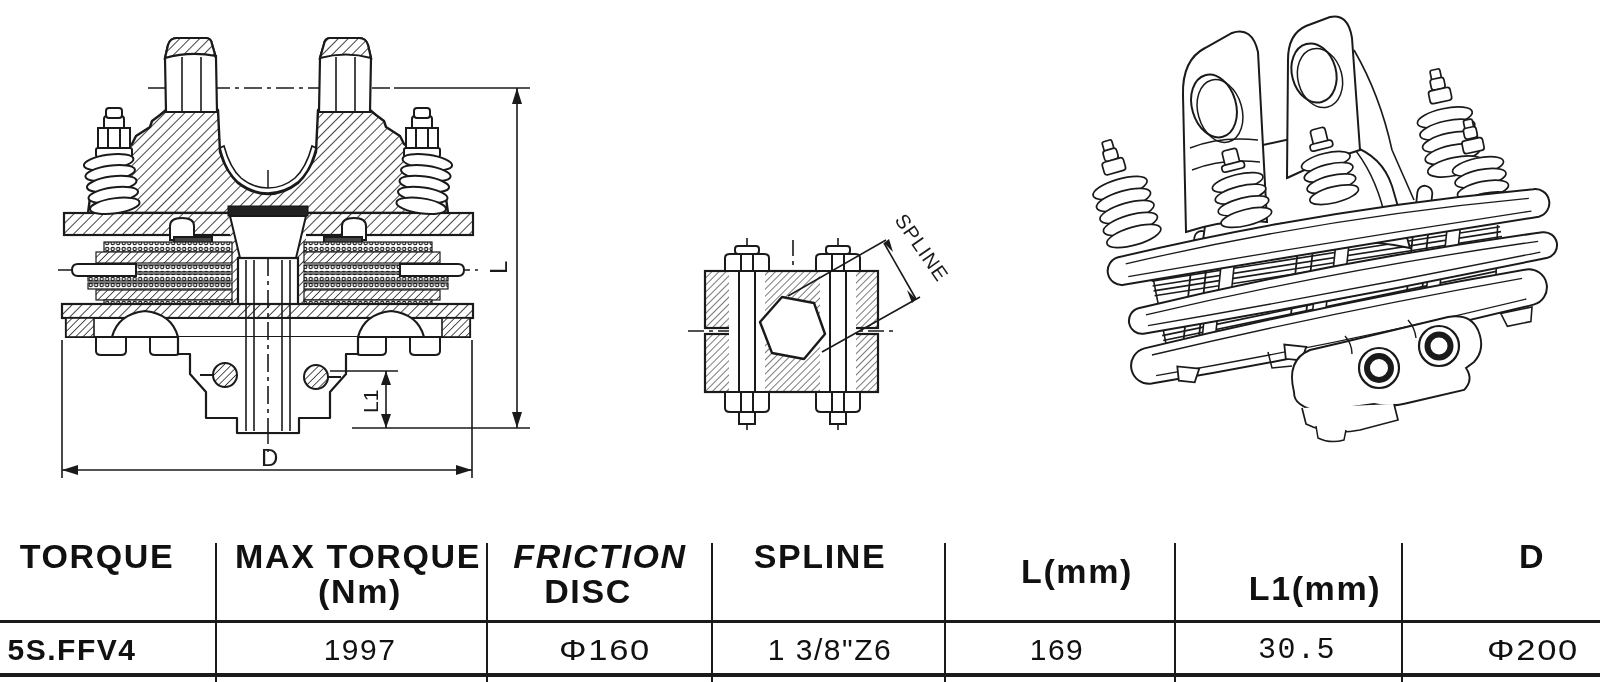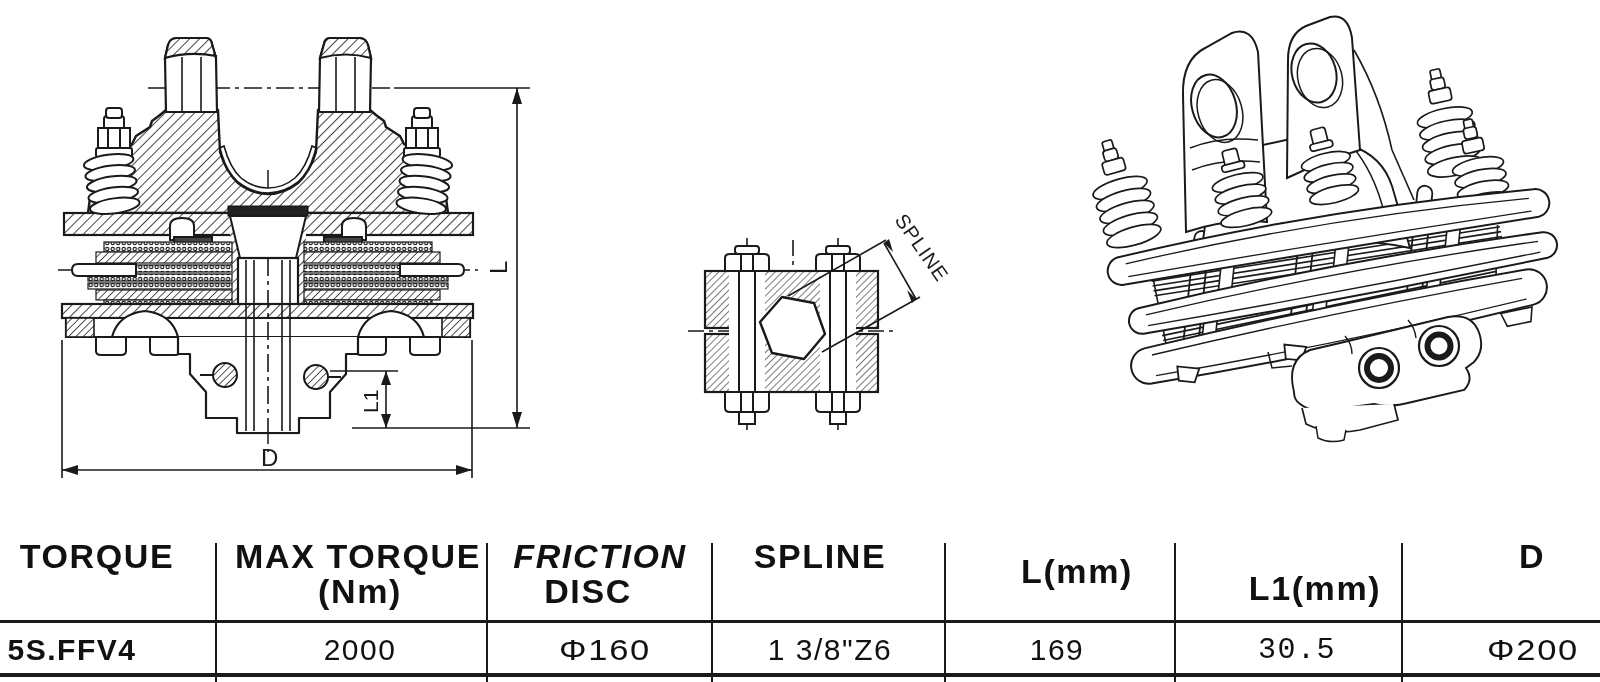--- a/index.html
+++ b/index.html
@@ -341,18 +341,18 @@
 <div class="hc" style="left:358px;top:539px;">MAX TORQUE</div>
 <div class="hc" style="left:360px;top:574px;">(Nm)</div>
 <div class="hc" style="left:600px;top:539px;font-style:italic;">FRICTION</div>
 <div class="hc" style="left:588px;top:574px;">DISC</div>
 <div class="hc" style="left:820px;top:539px;">SPLINE</div>
 <div class="hc" style="left:1077px;top:554px;">L(mm)</div>
 <div class="hc" style="left:1315px;top:539px;margin-top:32px;">L1(mm)</div>
 <div class="hc" style="left:1532px;top:539px;">D</div>
 
 <div class="dc" style="left:72px;top:635px;font-weight:bold;">5S.FFV4</div>
-<div class="dc" style="left:360px;top:635px;">2000</div>
+<div class="dc" style="left:360px;top:635px;">1997</div>
 <div class="dc" style="left:605px;top:635px;transform:translateX(-50%) scaleX(1.15);">Φ160</div>
 <div class="dc" style="left:830px;top:635px;">1 3/8"Z6</div>
 <div class="dc" style="left:1057px;top:635px;">169</div>
 <div class="dc" style="left:1297px;top:635px;font-family:Liberation Mono, monospace;">30.5</div>
 <div class="dc" style="left:1533px;top:635px;transform:translateX(-50%) scaleX(1.15);">Φ200</div>
 
 </body></html>

